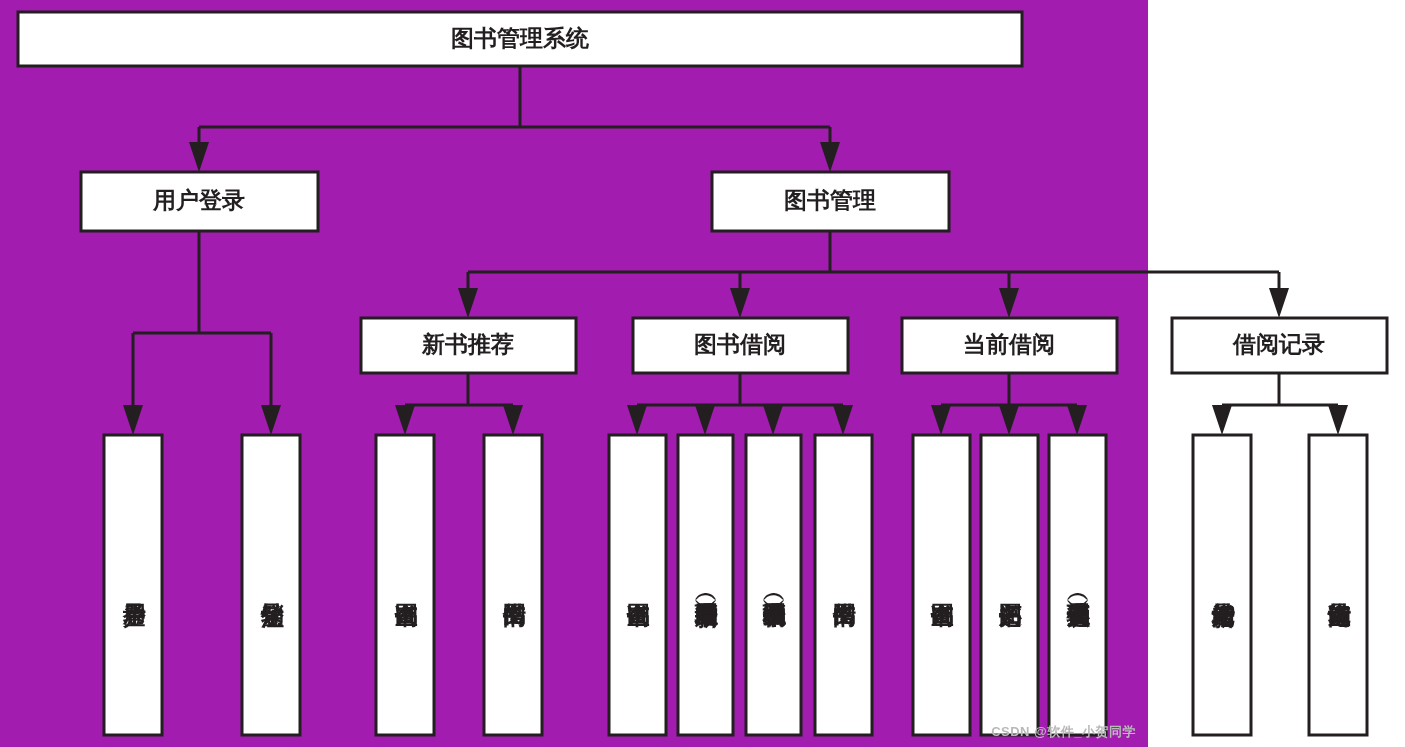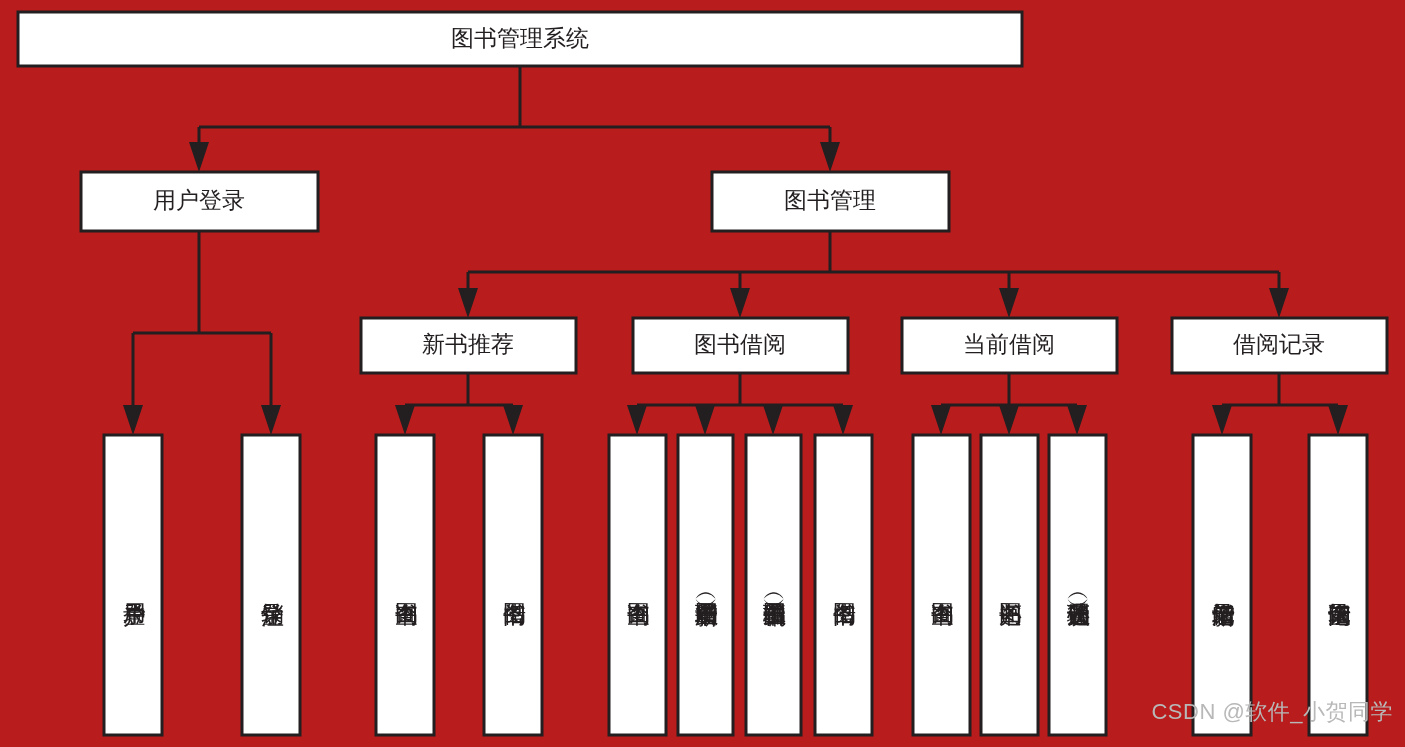--- a/index.html
+++ b/index.html
@@ -8,23 +8,24 @@
     background: #ffffff;
   }
   body {
     width: 1405px;
     height: 747px;
     font-family: "Liberation Sans", "DejaVu Sans", sans-serif;
     overflow: hidden;
   }
   #diagram-root {
     position: relative;
-    width: 1405px;
+    width: 1148px;
     height: 747px;
-    background: #b91c1c;
+    background: #a21caf;
+    font-weight: bold;
   }
   svg.diagram {
     position: absolute;
     left: 0;
     top: 0;
     width: 1405px;
     height: 747px;
     display: block;
   }
   .node-rect {
@@ -54,23 +55,23 @@
     font-size: 23px;
     fill: #231f20;
     text-anchor: middle;
     dominant-baseline: middle;
     writing-mode: vertical-rl;
     glyph-orientation-vertical: 0;
   }
   .watermark {
     position: absolute;
     right: 12px;
-    bottom: 20px;
-    font-family: "Liberation Sans", "DejaVu Sans", sans-serif;
-    font-size: 22px;
+    bottom: 6px;
+    font-family: "Liberation Sans", "DejaVu Sans", sans-serif;
+    font-size: 13px;
     color: #b8b8b8;
     white-space: nowrap;
     letter-spacing: 0.5px;
   }
 </style>
 </head>
 <body>
 
 <div id="diagram-root">
 

